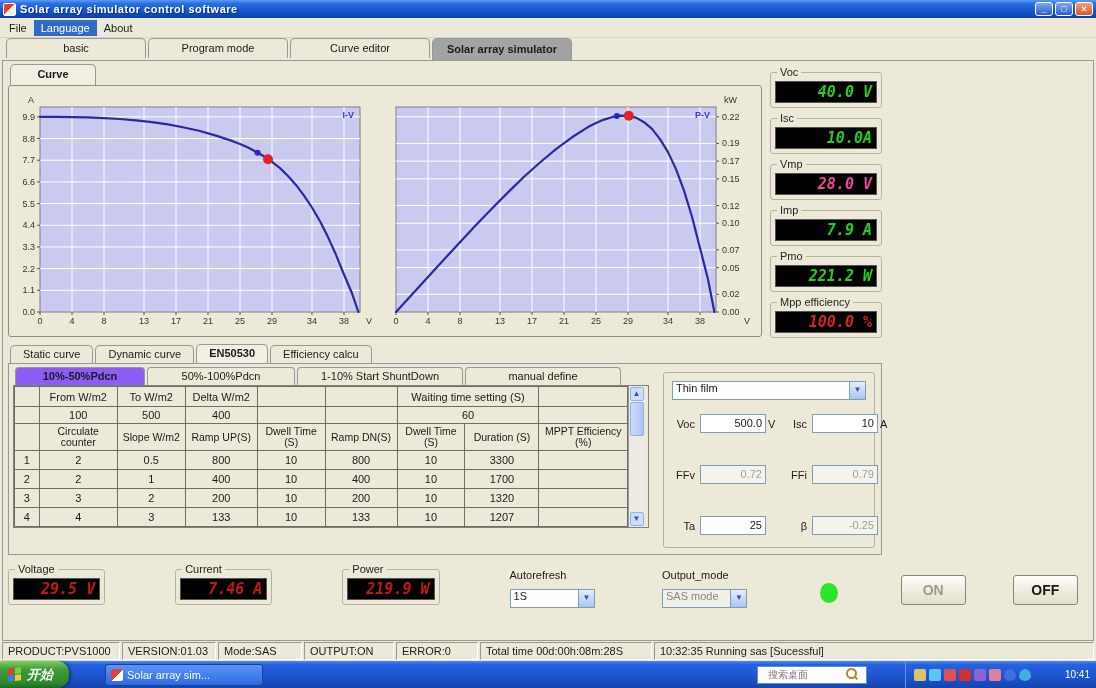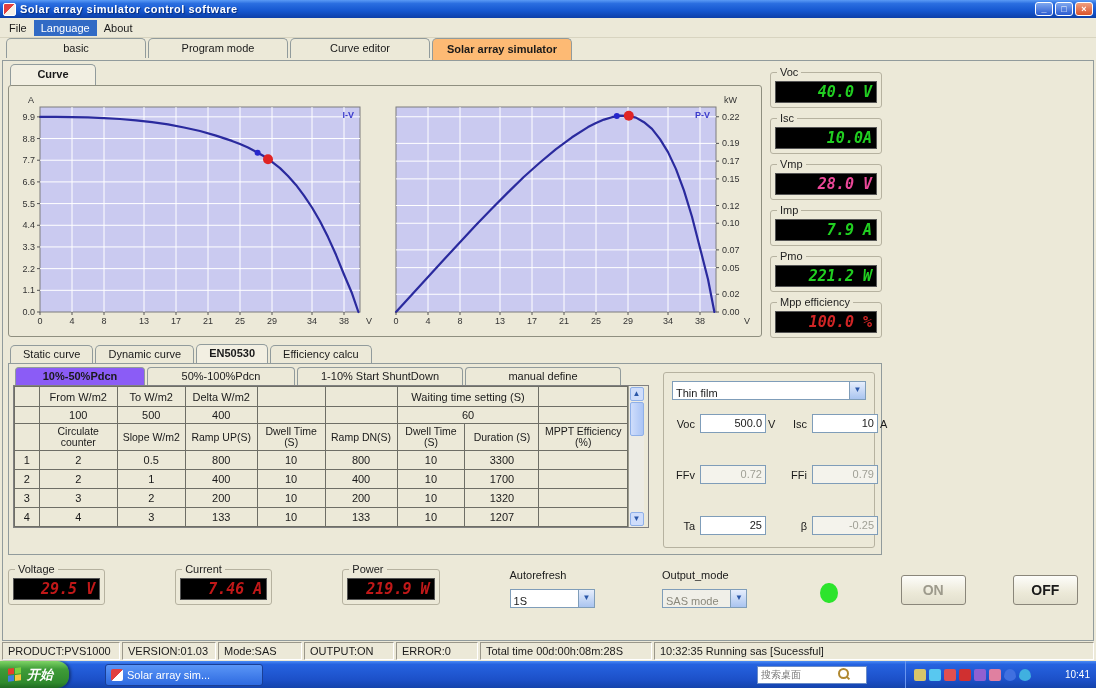--- a/index.html
+++ b/index.html
@@ -21,21 +21,21 @@
   
   .menubar { height:20px; background:#ece9d8; border-bottom:1px solid #d8d4c0; display:flex; align-items:center; padding-left:2px; }
   .menu-item { padding:2px 7px; cursor:default; }
   .menu-item.selected { background:#316ac5; color:#fff; }
 
   
   .tabstrip { height:22px; display:flex; padding-left:6px; gap:2px; background:#ece9d8; }
   .tab { border:1px solid #919b9c; border-bottom:none; border-radius:5px 5px 0 0; background:#ece9d8;
     height:20px; line-height:18px; text-align:center; padding:0 10px; }
   .tab.w { width:140px; }
-  .tab.active { font-weight:bold; height:22px; line-height:20px; background:#fdba74; }
+  .tab.active { font-weight:bold; height:22px; line-height:20px; background:#a3a3a3; }
 
   
   .page { flex:1; border:1px solid #919b9c; border-top:1px solid #919b9c; margin:0 2px; background:#ece9d8;
     display:flex; flex-direction:column; padding:3px 5px 0 5px; }
 
   .upper { display:flex; }
   .curve-area { width:754px; }
   .curve-tab { width:86px; height:21px; line-height:19px; text-align:center; font-weight:bold;
     border:1px solid #919b9c; border-bottom:none; border-radius:5px 5px 0 0; background:#f2efe2; margin-left:2px; }
   .charts-panel { height:252px; border:1px solid #8f8f80; border-radius:3px; background:#ece9d8;
@@ -69,21 +69,21 @@
   thead tr.cols th { height:27px; white-space:normal; line-height:11px; font-size:10.5px; }
   tbody td { height:19px; }
   td.rn, th.rn { background:#ece9d8; }
   .vscroll { width:16px; background:#ecebe4; border-left:1px solid #9a9a8c; display:flex; flex-direction:column; align-items:center; }
   .sb-btn { width:14px; height:14px; margin:1px 0; background:#cfddfb; border:1px solid #8fb0e8; border-radius:2px;
     color:#2b57a8; font-size:8px; line-height:12px; text-align:center; }
   .sb-thumb { width:14px; height:34px; background:linear-gradient(90deg,#cfddfb,#aac4f5); border:1px solid #8fb0e8; border-radius:2px; }
   .sb-track { flex:1; }
 
   .params-gb { position:relative; border:1px solid #b6b2a0; border-radius:3px; margin:6px 0 0 14px; width:212px; padding:8px 8px 6px 8px; }
-  .combo { display:flex; border:1px solid #7f9db9; background:#fff; height:19px; align-items:flex-end; }
+  .combo { display:flex; border:1px solid #7f9db9; background:#fff; height:19px; align-items:flex-start; }
   .combo .cval { flex:1; padding:0 3px; }
   .combo .cbtn { width:16px; height:100%; background:linear-gradient(180deg,#e6eefc,#aac4f0); border-left:1px solid #7f9db9;
     color:#2b57a8; font-size:8px; text-align:center; line-height:16px; }
   .combo.disabled { background:#f0efe8; color:#8a887c; }
   .p-grid { display:grid; grid-template-columns:26px 66px 14px 26px 66px 14px; column-gap:2px; row-gap:0; margin-top:14px; align-items:center; }
   .p-row-gap { height:32px; }
   .p-label { text-align:right; padding-right:3px; }
   .p-input { border:1px solid #7f9db9; background:#fff; height:19px; text-align:right; padding:0 3px; line-height:17px; font-size:11px; }
   .p-input.disabled { color:#a0a096; background:#f4f3ec; }
 
@@ -108,21 +108,21 @@
     color:#fff; font-weight:bold; font-style:italic; font-size:13px; display:flex; align-items:center; gap:5px;
     box-shadow:2px 0 3px rgba(0,0,0,.4); }
   .winflag { width:14px; height:14px; display:grid; grid-template-columns:6px 6px; grid-template-rows:6px 6px; gap:1px; transform:skewY(-6deg); }
   .winflag span:nth-child(1){background:#e53c2e;} .winflag span:nth-child(2){background:#7ad13f;}
   .winflag span:nth-child(3){background:#3f7de0;} .winflag span:nth-child(4){background:#f5c63f;}
   .task-btn { height:22px; margin-left:8px; width:158px; background:linear-gradient(180deg,#5a96f7,#2e6ae0);
     border:1px solid #1a3f96; border-radius:3px; color:#fff; display:flex; align-items:center; gap:4px; padding:0 5px; }
   .task-icon { width:12px; height:12px; border-radius:2px; background:linear-gradient(135deg,#e14040 0 50%,#fff 50% 100%); }
   .tb-spacer { flex:1; }
   .tb-search { width:110px; height:18px; background:#fff; border:1px solid #6a8cc8; display:flex; align-items:center; }
-  .tb-search input { border:none; outline:none; width:80px; font-size:10px; color:#777; padding:0 3px; background:transparent; font-family:inherit; }
+  .tb-search input { border:none; outline:none; width:88px; font-size:10px; color:#777; padding:0 10px; background:transparent; font-family:inherit; }
   .mag { width:13px; height:13px; position:relative; }
   .mag::before { content:""; position:absolute; width:7px; height:7px; border:2px solid #b08830; border-radius:50%; left:0; top:0; }
   .mag::after { content:""; position:absolute; width:4px; height:2px; background:#b08830; transform:rotate(45deg); left:8px; top:9px; }
   .tray { display:flex; align-items:center; gap:3px; margin:0 6px 0 10px; padding-left:8px; border-left:1px solid #6a96f0; height:100%; }
   .tray-ico { width:12px; height:12px; border-radius:2px; }
   .clock { color:#fff; font-size:10px; margin-right:6px; }
 </style>
 </head>
 <body>
 

